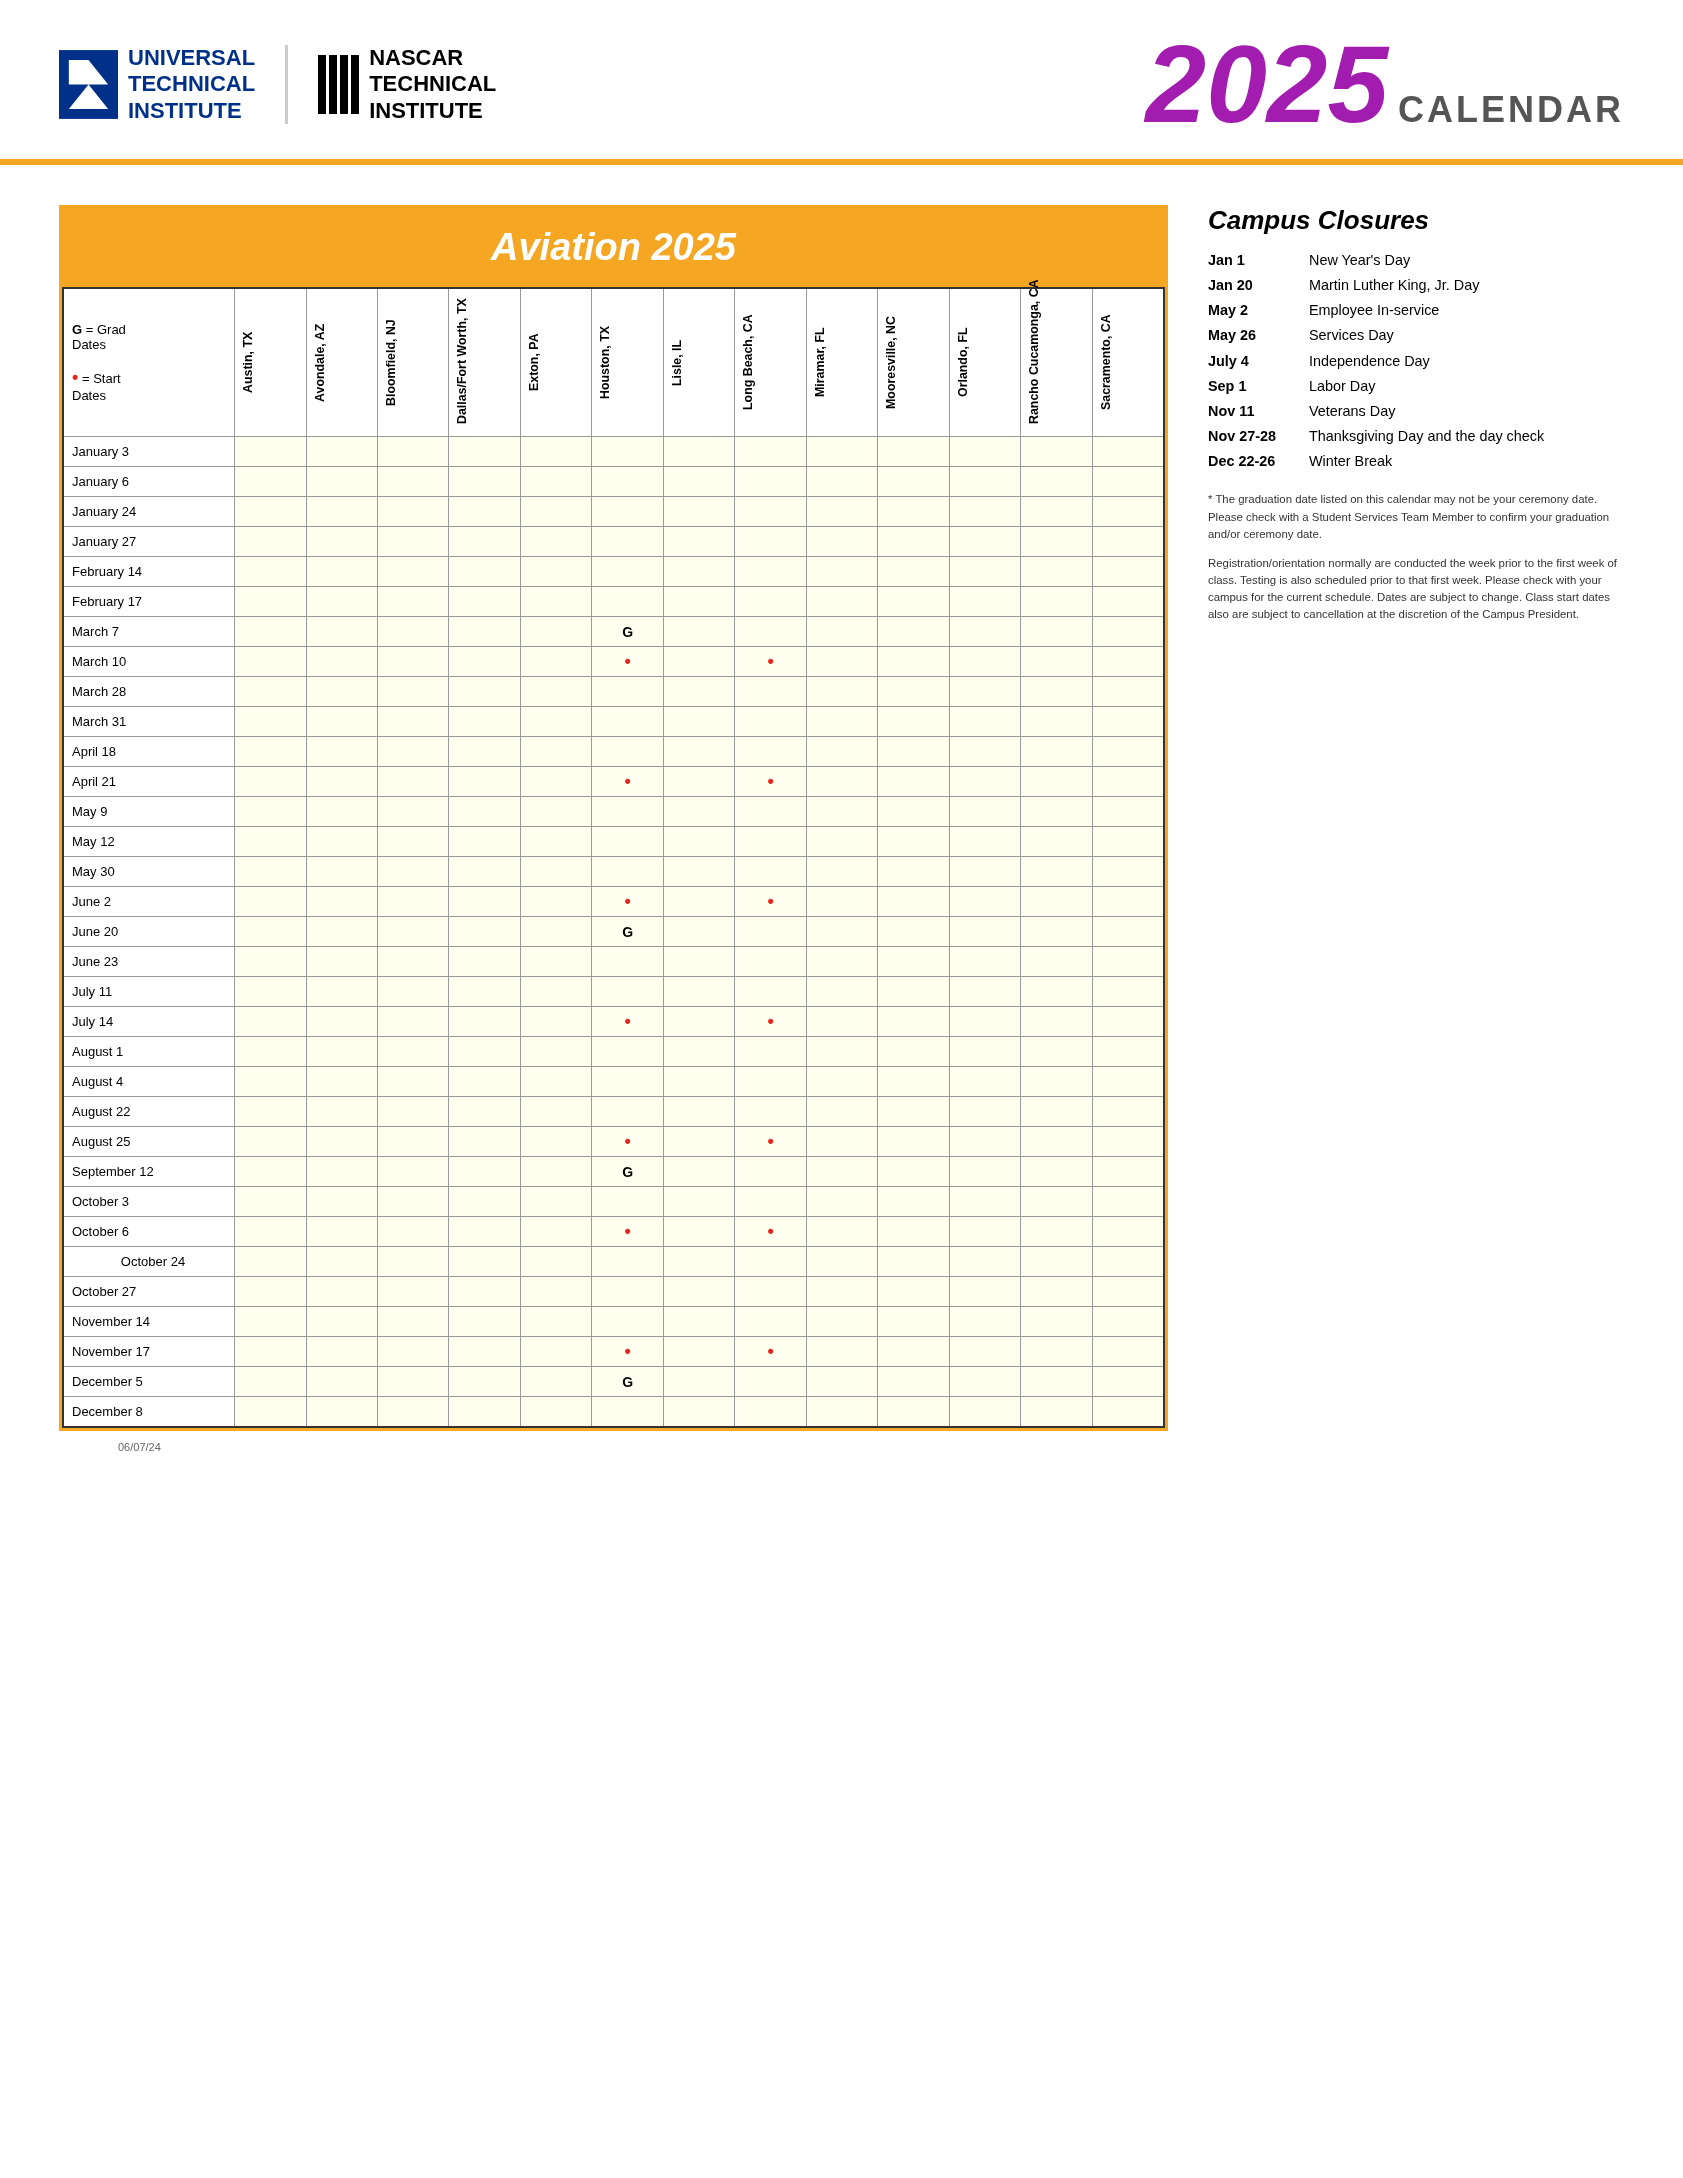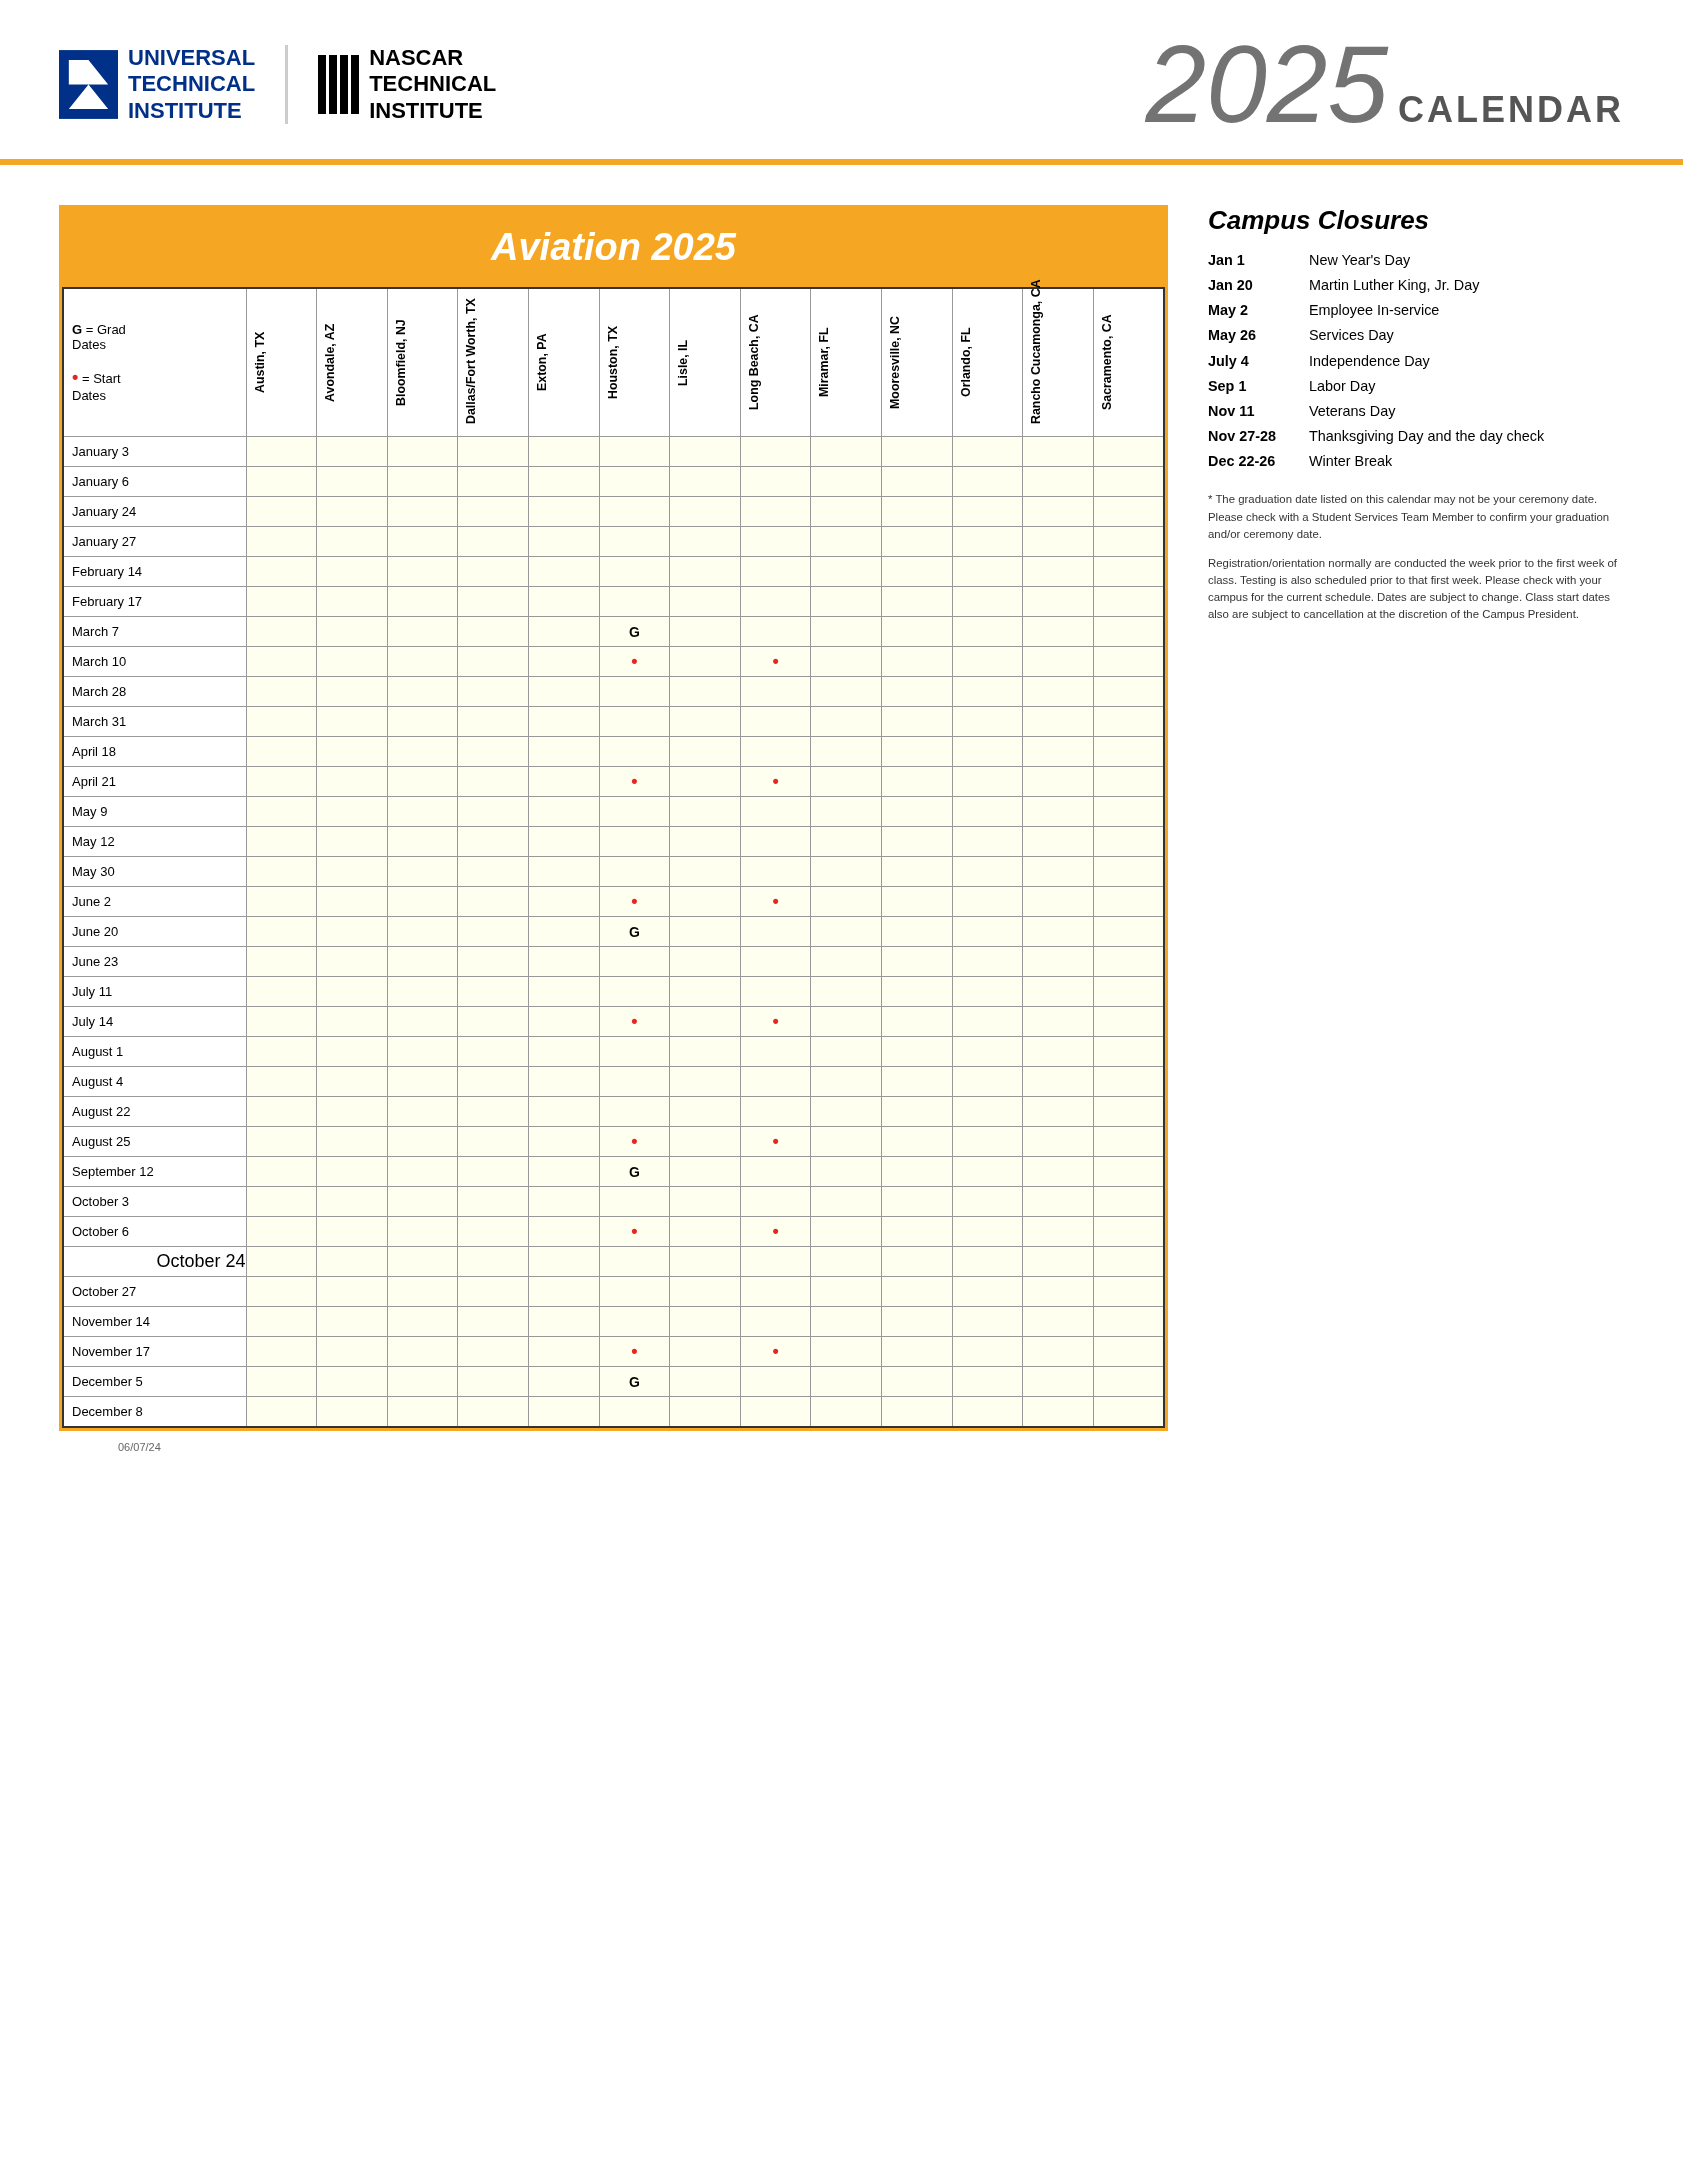--- a/index.html
+++ b/index.html
@@ -63,22 +63,22 @@
       text-transform: uppercase;
     }
     .year-display {
       margin-left: auto;
       display: flex;
       align-items: baseline;
       gap: 10px;
     }
     .year-number {
       font-size: 109px;
-      font-weight: 400;
-      color: #737373;
+      font-weight: 700;
+      color: #a21caf;
       font-style: italic;
       line-height: 1;
     }
     .year-calendar {
       font-size: 36px;
       font-weight: 700;
       color: #555;
       letter-spacing: 3px;
     }
 
@@ -758,21 +758,21 @@
               <td style="background: rgb(255, 255, 240); min-width: 38px; height: 30px;"><span class="dot-orange">•</span></td>
               <td style="background: rgb(255, 255, 240); min-width: 38px; height: 30px;"></td>
               <td style="background: rgb(255, 255, 240); min-width: 38px; height: 30px;"><span class="dot-orange">•</span></td>
               <td style="background: rgb(255, 255, 240); min-width: 38px; height: 30px;"></td>
               <td style="background: rgb(255, 255, 240); min-width: 38px; height: 30px;"></td>
               <td style="background: rgb(255, 255, 240); min-width: 38px; height: 30px;"></td>
               <td style="background: rgb(255, 255, 240); min-width: 38px; height: 30px;"></td>
               <td style="background: rgb(255, 255, 240); min-width: 38px; height: 30px;"></td>
             </tr>
             <tr style="background: rgb(255, 255, 240);">
-              <td style="text-align: right; padding-left: 8px; font-size: 18px; background: rgb(255, 255, 255);">October 24</td>
+              <td style="text-align: center; padding-left: 8px; font-size: 13px; background: rgb(255, 255, 255);">October 24</td>
               <td style="background: rgb(255, 255, 240); min-width: 38px; height: 30px;"></td>
               <td style="background: rgb(255, 255, 240); min-width: 38px; height: 30px;"></td>
               <td style="background: rgb(255, 255, 240); min-width: 38px; height: 30px;"></td>
               <td style="background: rgb(255, 255, 240); min-width: 38px; height: 30px;"></td>
               <td style="background: rgb(255, 255, 240); min-width: 38px; height: 30px;"></td>
               <td style="background: rgb(255, 255, 240); min-width: 38px; height: 30px;"></td>
               <td style="background: rgb(255, 255, 240); min-width: 38px; height: 30px;"></td>
               <td style="background: rgb(255, 255, 240); min-width: 38px; height: 30px;"></td>
               <td style="background: rgb(255, 255, 240); min-width: 38px; height: 30px;"></td>
               <td style="background: rgb(255, 255, 240); min-width: 38px; height: 30px;"></td>

